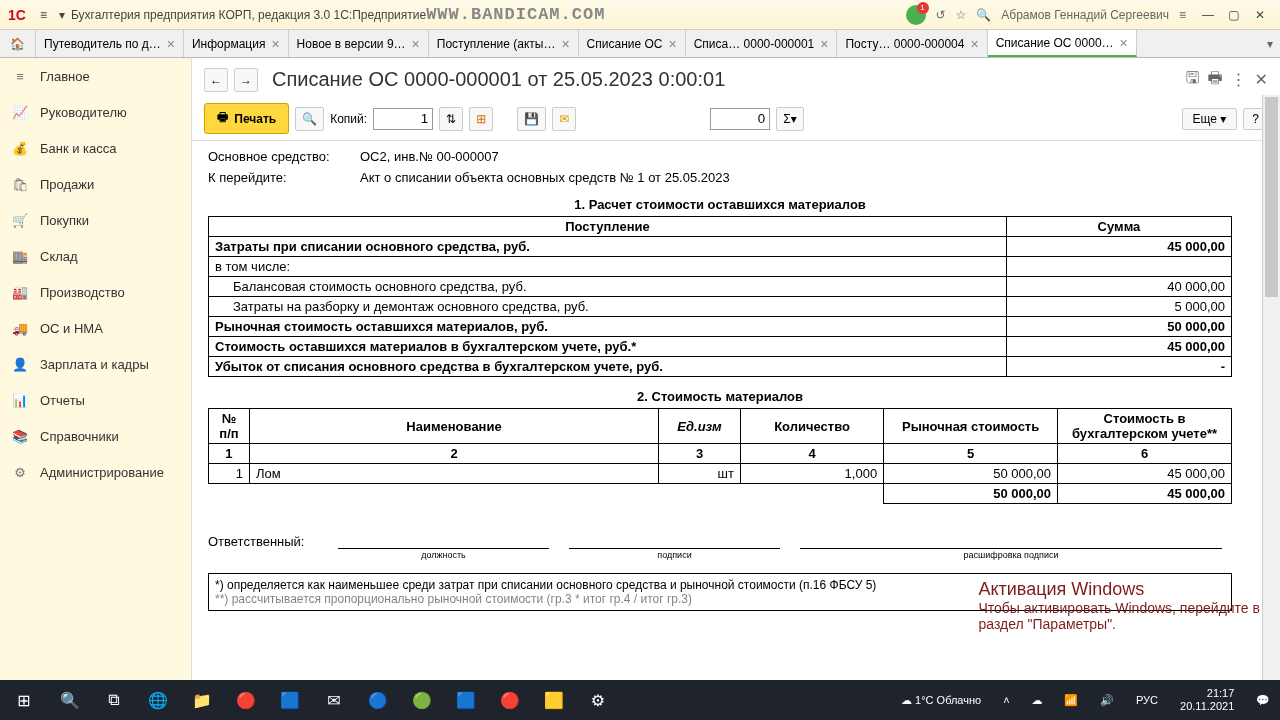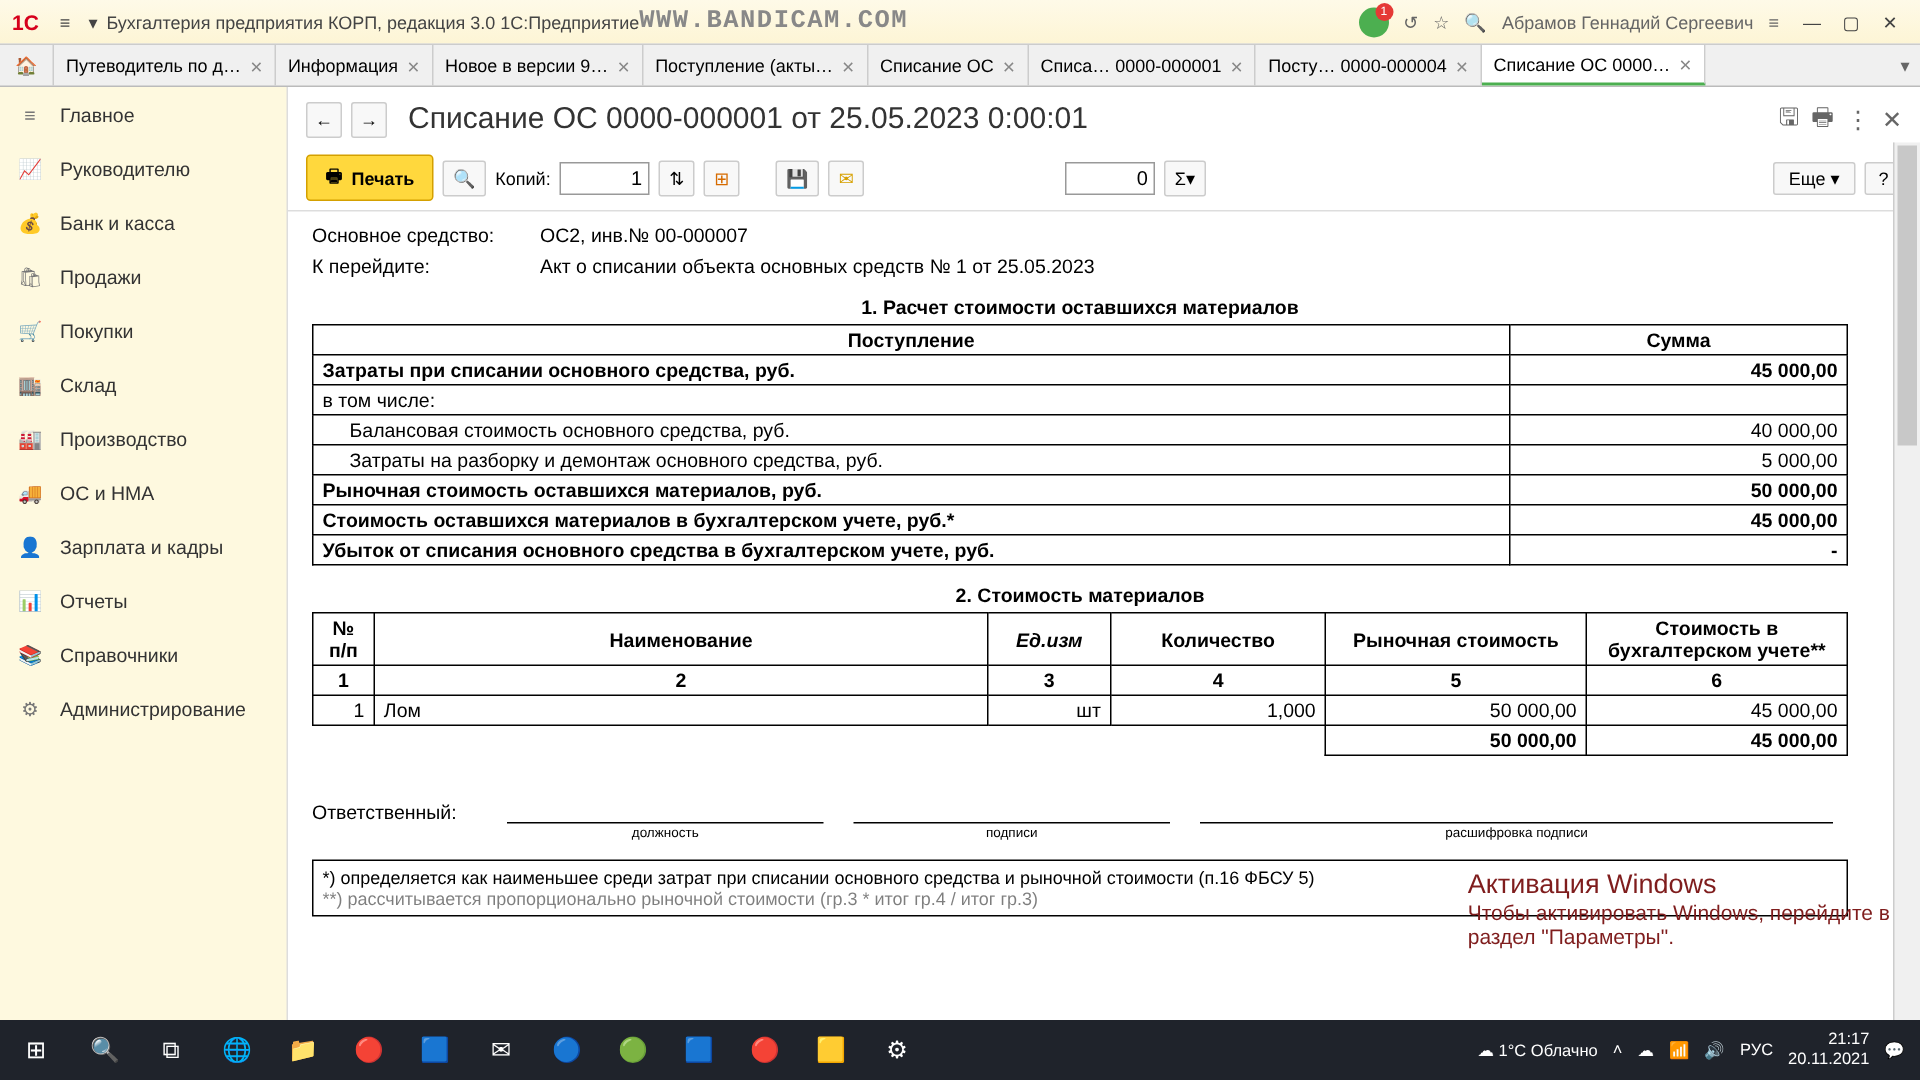--- a/index.html
+++ b/index.html
@@ -66,21 +66,21 @@
 .footnote-box { border: 1px solid #000; margin-top: 24px; padding: 4px 6px; font-size: 12px; }
 
 .watermark { position: absolute; right: 20px; bottom: 48px; color: #7f1d1d; font-size: 14px; pointer-events: none; text-align: left; }
 
 .vscroll { position: absolute; right: 0; top: 95px; bottom: 40px; width: 18px; background: #f0f0f0; border-left: 1px solid #ccc; }
 .vscroll .thumb { background: #c8c8c8; margin: 2px; height: 200px; }
 
 .taskbar { position: absolute; bottom: 0; left: 0; right: 0; height: 40px; background: #1f232b; display: flex; align-items: center; color: #fff; font-size: 11px; }
 .taskbar .win-btn { width: 48px; height: 40px; display: flex; align-items: center; justify-content: center; cursor: pointer; font-size: 16px; }
 .taskbar .task-icon { width: 44px; height: 40px; display: flex; align-items: center; justify-content: center; cursor: pointer; font-size: 16px; }
-.taskbar .tray { margin-left: auto; display: flex; align-items: center; gap: 10px; padding: 0 10px; font-size: 11px; }
+.taskbar .tray { margin-left: auto; display: flex; align-items: center; gap: 22px; padding: 0 10px; font-size: 11px; }
 .taskbar .clock { text-align: right; line-height: 1.2; }
 </style>
 </head>
 <body>
 
 <div class="titlebar">
   <span class="logo">1C</span>
   <span class="menu-icon">≡</span>
   <span class="menu-icon">▾</span>
   <span class="title-text">Бухгалтерия предприятия КОРП, редакция 3.0 1С:Предприятие</span>

